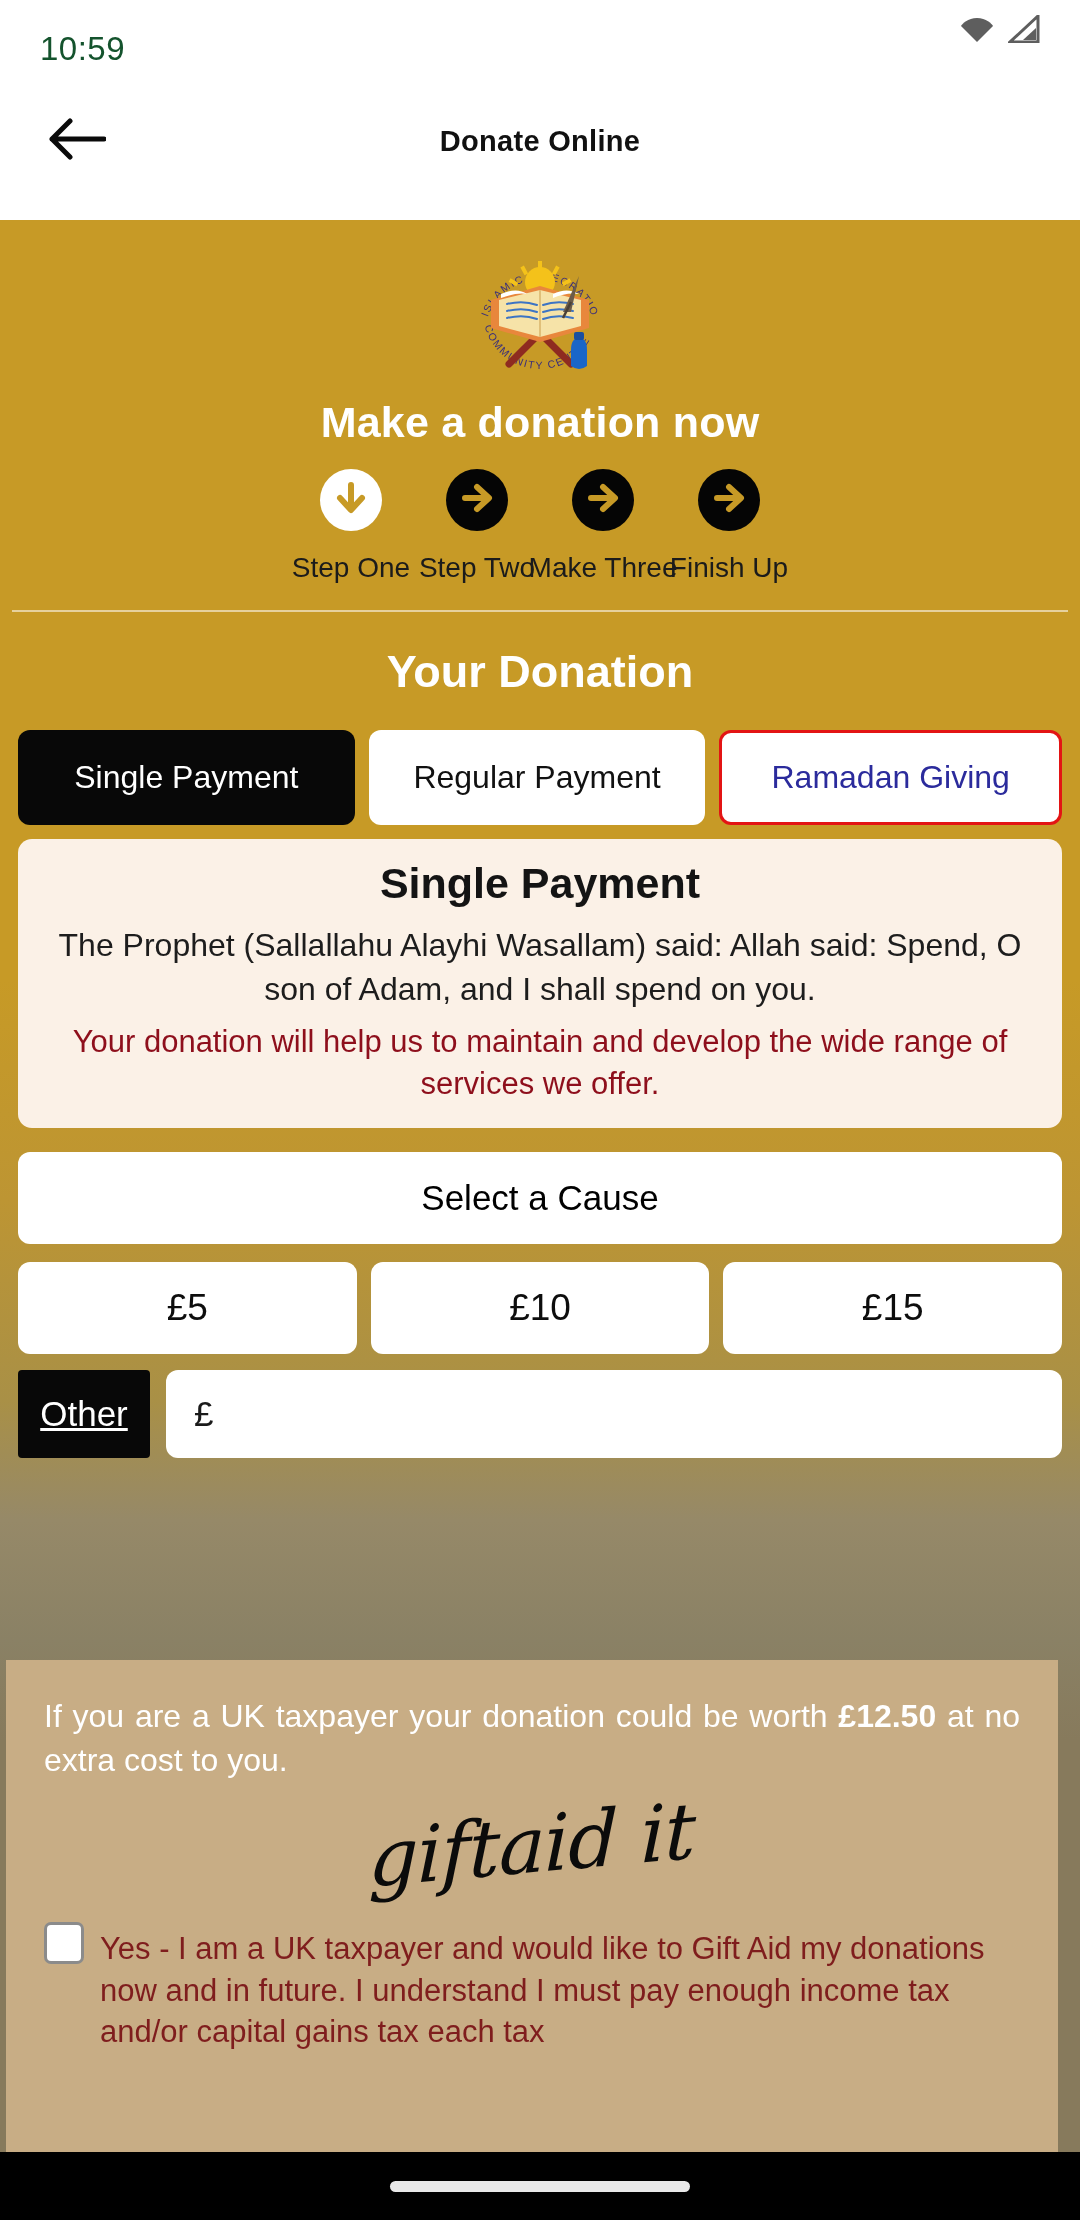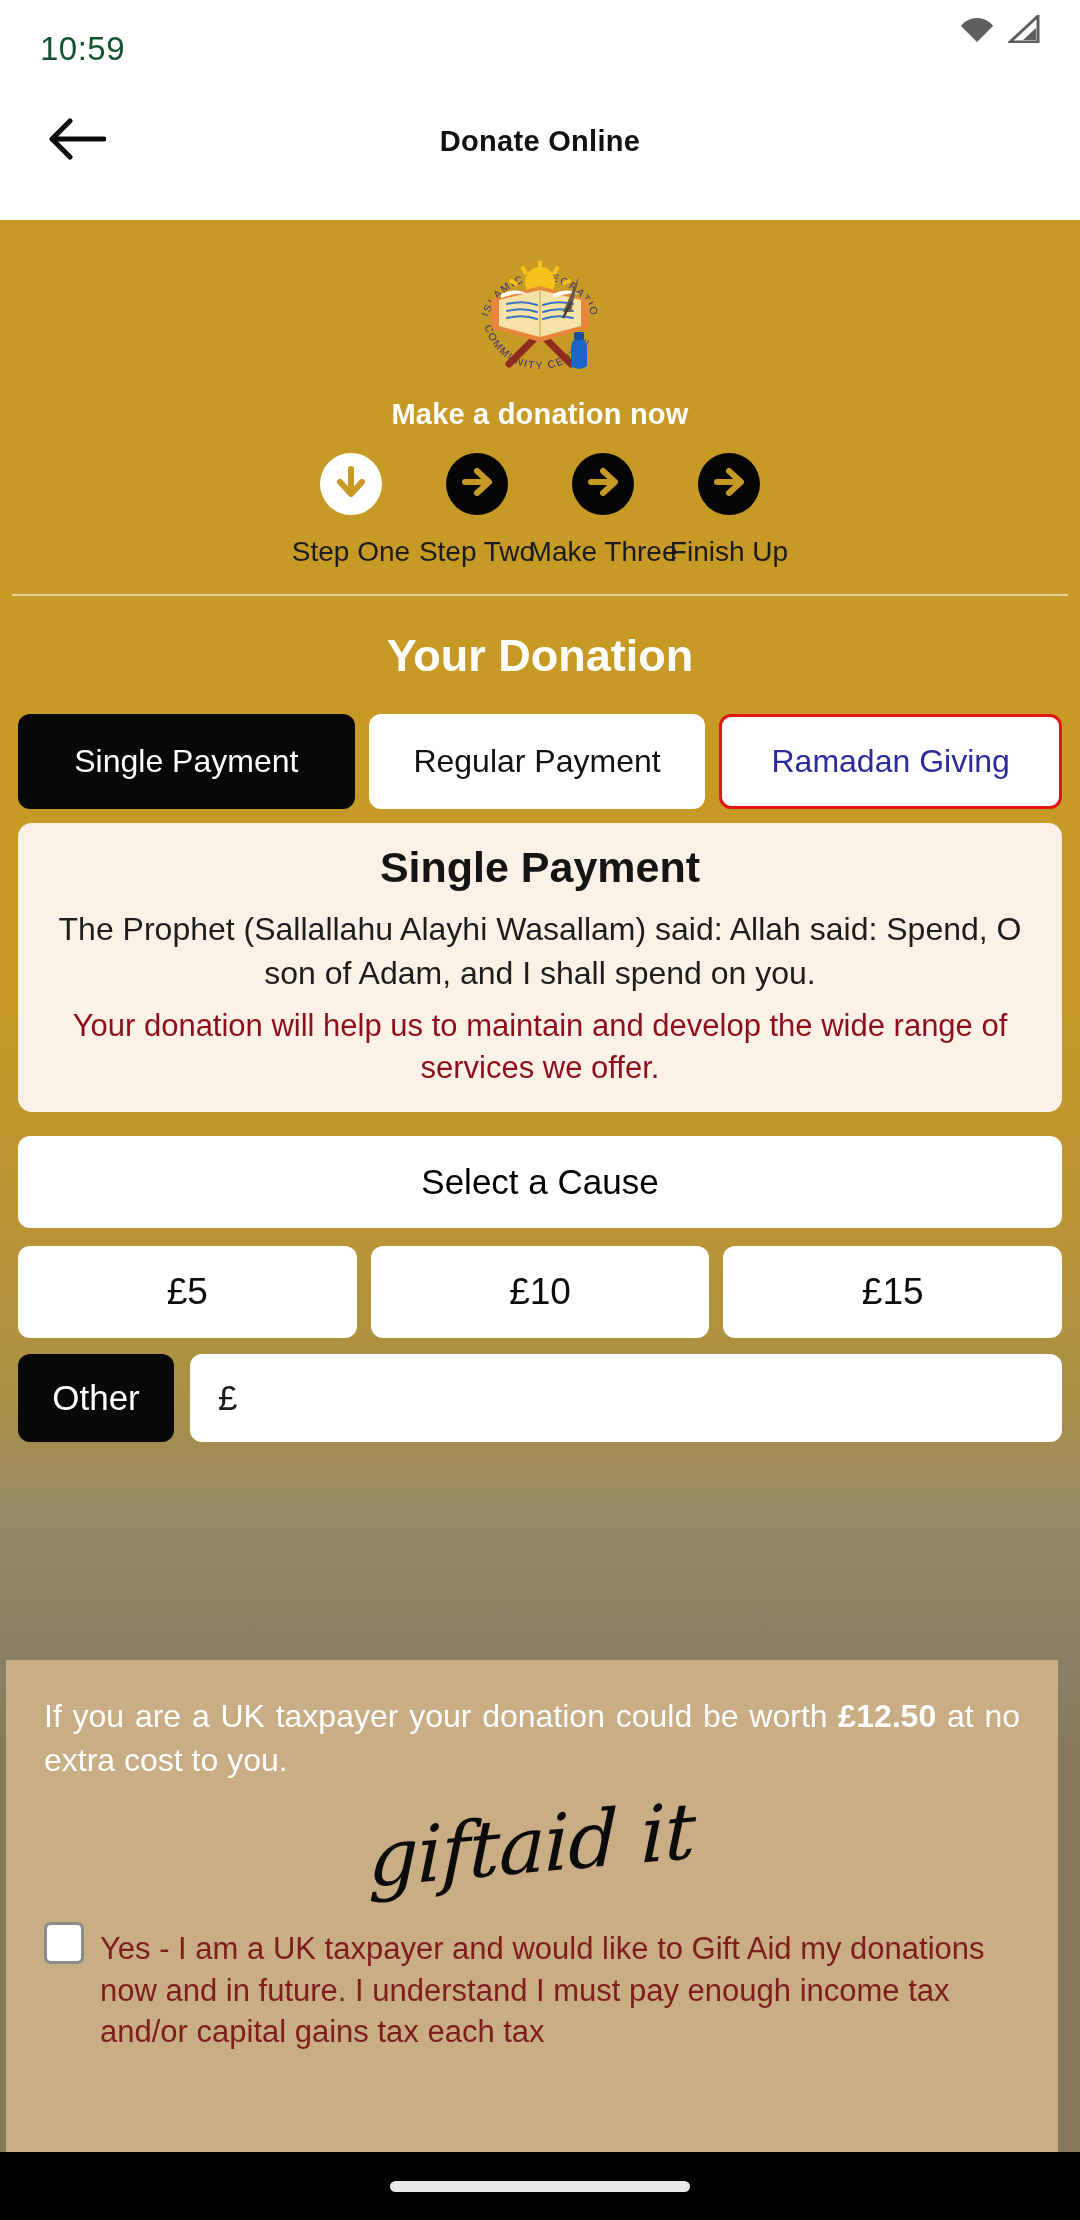--- a/index.html
+++ b/index.html
@@ -39,21 +39,21 @@
         #968968 1300px, #8a8165 1420px, #877a5c 1520px);
     overflow:hidden;
   }
 
   
   .logo-wrap { width:100%; display:flex; justify-content:center; padding-top:22px; }
   .logo { position:relative; width:146px; height:140px; }
   .logo svg { display:block; }
 
   .hero-title {
-    text-align:center; color:#ffffff; font-size:29px; font-weight:bold;
+    text-align:center; color:#ffffff; font-size:43px; font-weight:bold;
     margin-top:16px; letter-spacing:.2px;
   }
 
   
   .steps { display:flex; justify-content:center; gap:0px; margin-top:22px; }
   .step { width:126px; display:flex; flex-direction:column; align-items:center; cursor:pointer; }
   .step-circle {
     width:62px; height:62px; border-radius:50%;
     display:flex; align-items:center; justify-content:center;
   }
@@ -93,22 +93,22 @@
   }
 
   
   .amounts { display:flex; gap:14px; padding:0 18px; margin-top:18px; }
   .amount {
     flex:1; height:92px; background:#ffffff; border-radius:12px;
     display:flex; align-items:center; justify-content:center; font-size:37px; color:#0d0d0d; cursor:pointer;
   }
   .other-row { display:flex; gap:16px; padding:0 18px; margin-top:16px; align-items:center; }
   .other-btn {
-    width:156px; height:88px; background:#080808; color:#ffffff; border-radius:12px;
-    display:flex; align-items:center; justify-content:center; font-size:35px; cursor:pointer;
+    width:132px; height:88px; background:#080808; color:#ffffff; border-radius:4px;
+    display:flex; align-items:center; justify-content:center; font-size:35px; cursor:pointer;text-decoration:underline;
   }
   .other-input {
     flex:1; height:88px; background:#ffffff; border-radius:12px; display:flex; align-items:center;
     padding-left:28px; font-size:35px; color:#1a1a1a; cursor:text;
   }
 
   
   .giftaid {
     position:absolute; left:6px; top:1440px; width:1052px; height:520px;
     background:#c8ad85; padding:34px 38px 0 38px; overflow:hidden;

